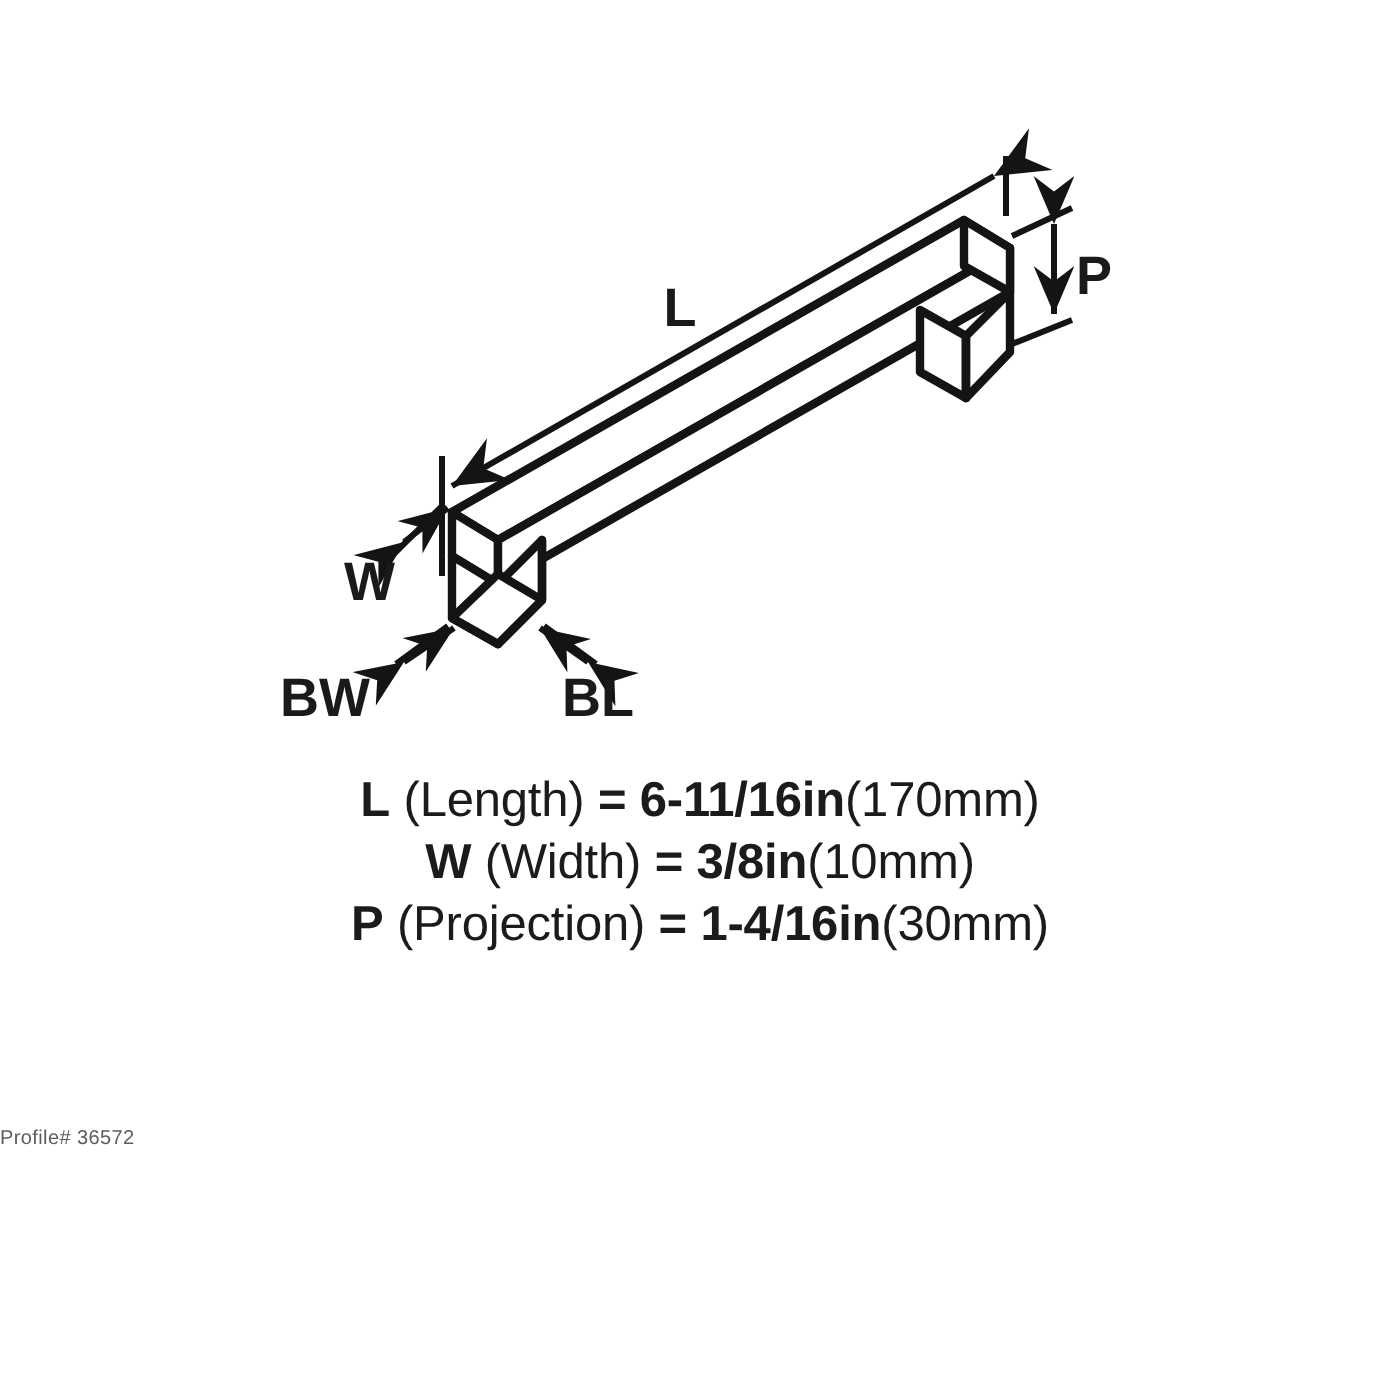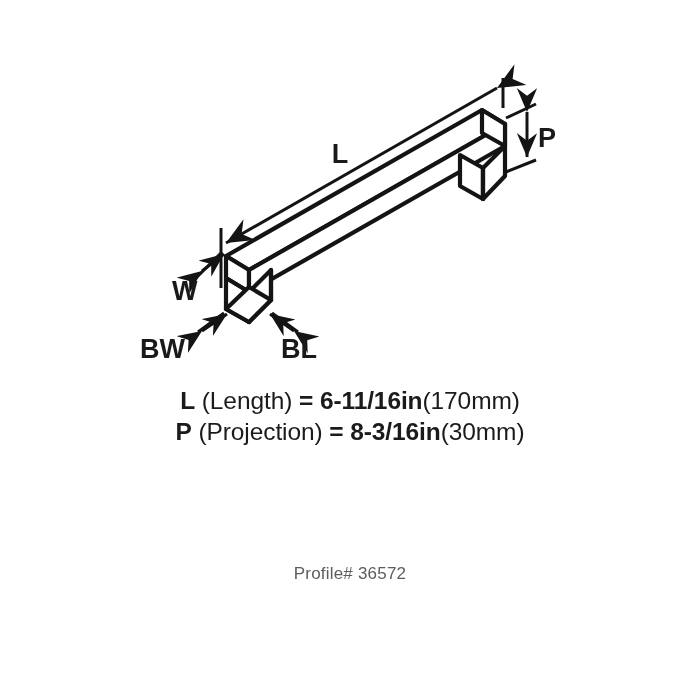--- a/index.html
+++ b/index.html
@@ -60,23 +60,23 @@
   .spec-eq   { font-weight: bold; }
   .spec-in   { font-weight: bold; }
   .spec-mm   { font-weight: normal; }
 
   
   #profile-number {
     position: absolute;
     left: 0;
     top: 564px;
     width: 700px;
-    text-align: center;
+    text-align: left;
     font-family: "Liberation Sans", sans-serif;
-    font-size: 17px;
+    font-size: 10px;
     color: #5d5d5d;
     letter-spacing: 0.2px;
   }
 </style>
 </head>
 <body>
 
 <div id="page">
 
   <div id="drawing-area">
@@ -139,23 +139,26 @@
 
     </svg>
   </div>
 
   <div id="spec-list">
 
     <div class="spec-row">
       <span class="spec-sym">L</span><span> </span><span class="spec-name">(Length)</span><span> </span><span class="spec-eq">=</span><span> </span><span class="spec-in">6-11/16in</span><span class="spec-mm">(170mm)</span>
     </div>
 
+    <div class="spec-row">
+      <span class="spec-sym">W</span><span> </span><span class="spec-name">(Width)</span><span> </span><span class="spec-eq">=</span><span> </span><span class="spec-in">3/8in</span><span class="spec-mm">(10mm)</span>
+    </div>
 
     <div class="spec-row">
-      <span class="spec-sym">P</span><span> </span><span class="spec-name">(Projection)</span><span> </span><span class="spec-eq">=</span><span> </span><span class="spec-in">8-3/16in</span><span class="spec-mm">(30mm)</span>
+      <span class="spec-sym">P</span><span> </span><span class="spec-name">(Projection)</span><span> </span><span class="spec-eq">=</span><span> </span><span class="spec-in">1-4/16in</span><span class="spec-mm">(30mm)</span>
     </div>
 
 
 
   </div>
 
   <div id="profile-number">Profile# 36572</div>
 
 </div>
 

